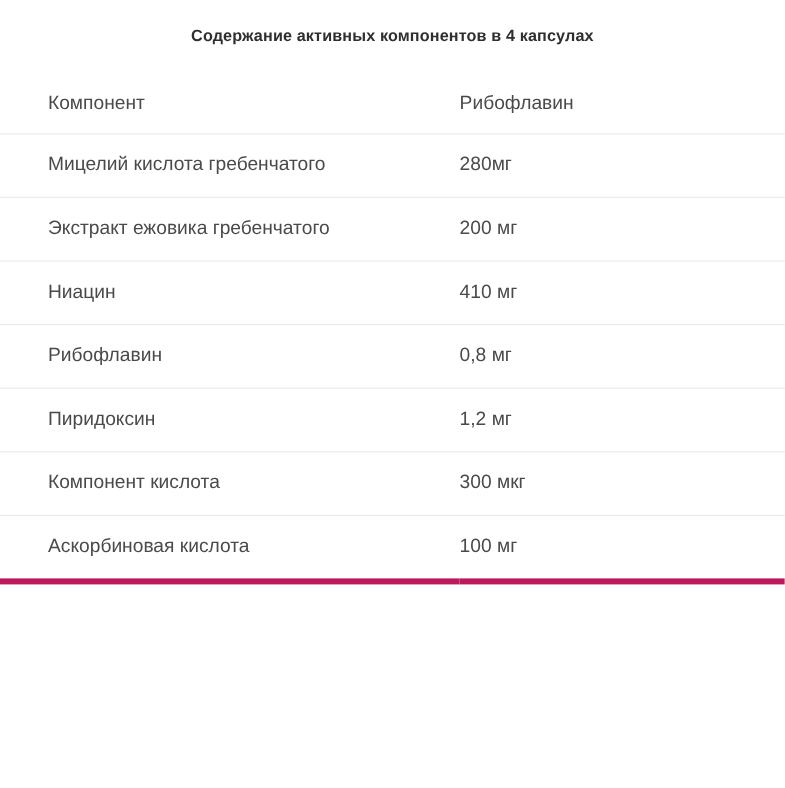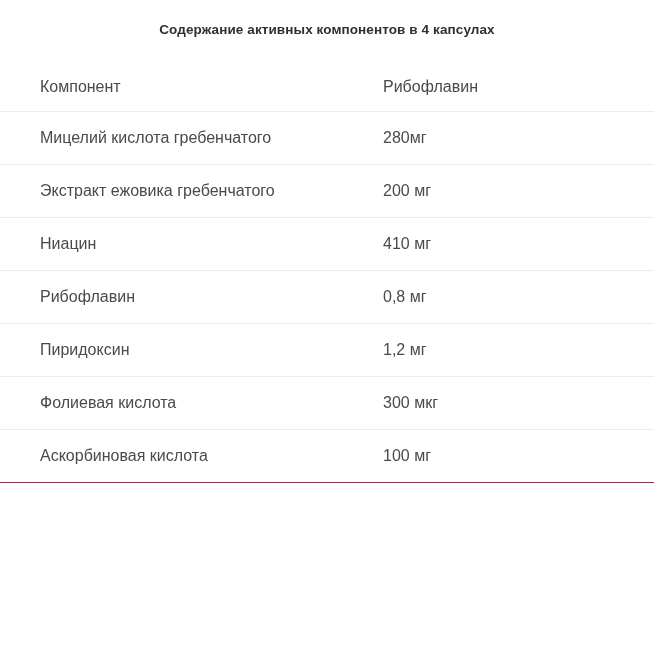--- a/index.html
+++ b/index.html
@@ -55,21 +55,21 @@
   }
   table.ingredients th:last-child,
   table.ingredients td:last-child {
     padding-left: 0px;
   }
   table.ingredients thead th {
     height: 48px;
     color: #4a4a4a;
   }
   table.ingredients tbody tr:last-child td {
-    border-bottom: 1px solid #be185d;
+    border-bottom: 5px solid #be185d;
   }
 </style>
 </head>
 <body>
 
 <div class="panel">
   <div class="panel-title">Содержание активных компонентов в 4 капсулах</div>
 
   <table class="ingredients">
     <colgroup>
@@ -97,21 +97,21 @@
       </tr>
       <tr>
         <td>Рибофлавин</td>
         <td>0,8 мг</td>
       </tr>
       <tr>
         <td>Пиридоксин</td>
         <td>1,2 мг</td>
       </tr>
       <tr>
-        <td>Фолиевая кислота</td>
+        <td>Компонент кислота</td>
         <td>300 мкг</td>
       </tr>
       <tr>
         <td>Аскорбиновая кислота</td>
         <td>100 мг</td>
       </tr>
     </tbody>
   </table>
 </div>
 

